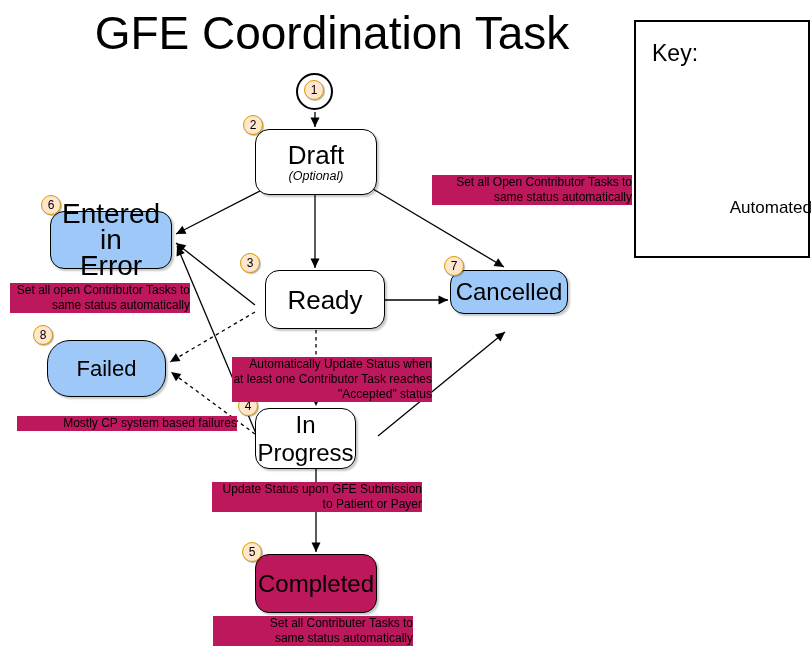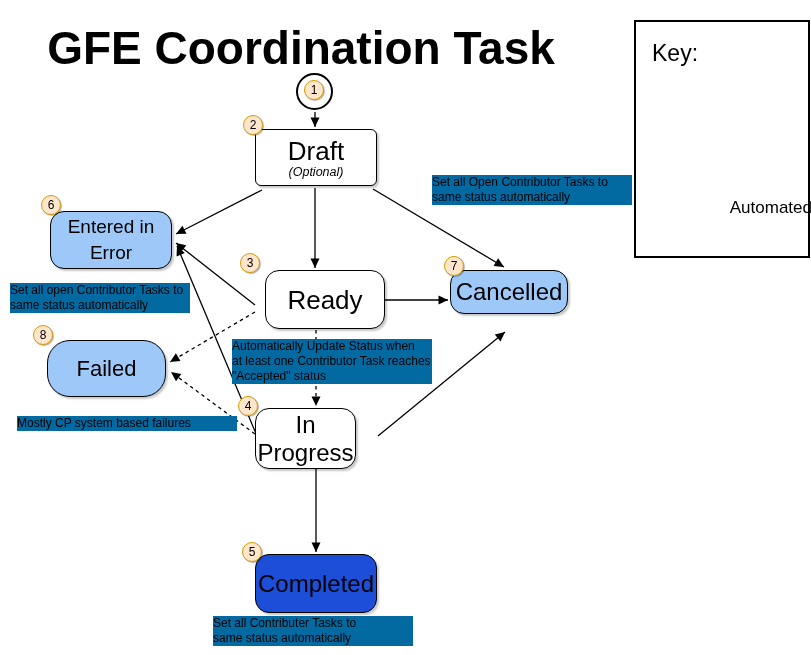--- a/index.html
+++ b/index.html
@@ -1,44 +1,44 @@
 <!DOCTYPE html>
 <html><head>
 <meta charset="utf-8">
 <style>
   html,body{margin:0;padding:0;background:#ffffff;}
   body{font-family:"Liberation Sans","DejaVu Sans",sans-serif;color:#000;}
   .canvas{position:relative;width:811px;height:655px;background:#fff;overflow:hidden;}
 
-  .page-title{position:absolute;left:0;top:23px;width:602px;margin:0;
-    font-size:46px;line-height:50px;font-weight:700;text-align:center;letter-spacing:0;}
+  .page-title{position:absolute;left:0;top:8px;width:602px;margin:0;
+    font-size:46px;line-height:50px;font-weight:400;text-align:center;letter-spacing:0;padding-left:31px;}
 
   svg.wires{position:absolute;left:0;top:0;width:811px;height:655px;pointer-events:none;}
 
   .state{position:absolute;box-sizing:border-box;border:1.5px solid #000;border-radius:14px;
     background:#fff;display:flex;flex-direction:column;align-items:center;justify-content:center;
     text-align:center;box-shadow:2px 2px 2px rgba(0,0,0,0.22);}
   .state .label{white-space:pre-line;}
   .state .sublabel{font-style:italic;font-size:12.5px;line-height:14px;}
 
   .lbl-26{font-size:26px;line-height:28px;}
   .lbl-24{font-size:24px;line-height:28px;}
   .lbl-22{font-size:22px;line-height:26px;}
-  .lbl-21{font-size:19px;line-height:26px;}
+  .lbl-21{font-size:28px;line-height:26px;}
   .lbl-20{font-size:20px;line-height:24px;}
 
   .start-circle{position:absolute;left:296px;top:73px;width:33px;height:33px;
     border:2.5px solid #000;border-radius:50%;background:#fff;}
 
   .badge{position:absolute;width:18px;height:18px;border:1.5px solid #d79b00;border-radius:50%;
     background:#ffe6cc;font-size:12px;line-height:18px;text-align:center;
     box-shadow:1px 1px 1px rgba(0,0,0,0.3);}
 
-  .annotation{position:absolute;font-size:12px;line-height:15px;text-align:left;
-    white-space:pre-line;background:#0369a1;}
+  .annotation{position:absolute;font-size:12px;line-height:15px;text-align:right;
+    white-space:pre-line;background:#be185d;}
 
   .keybox{position:absolute;left:634px;top:20px;width:176px;height:238px;
     box-sizing:border-box;border:2px solid #000;background:#fff;padding-left:40px;}
   .key-heading{position:absolute;left:16px;top:18px;font-size:23px;line-height:26px;}
   .key-closed{position:absolute;left:31px;top:75px;width:122px;height:58px;}
   .key-automated{position:absolute;left:0;top:176px;width:176px;text-align:right;
     font-size:17px;line-height:20px;}
 </style>
 </head>
 <body>
@@ -63,35 +63,35 @@
     <path class="edge" d="M378 436 L505 332" stroke="#000000" stroke-width="1.3" fill="none" marker-end="url(#arrow)"></path>
     <path class="edge" d="M316 469 L316 552" stroke="#000000" stroke-width="1.3" fill="none" marker-end="url(#arrow)"></path>
     <path class="edge" d="M316 330 L316 406" stroke="#000000" stroke-width="1.3" fill="none" stroke-dasharray="3.5 3.5" marker-end="url(#arrow)"></path>
     <path class="edge" d="M255 312 L170 362" stroke="#000000" stroke-width="1.3" fill="none" stroke-dasharray="3.5 3.5" marker-end="url(#arrow)"></path>
     <path class="edge" d="M255 434 L171 372" stroke="#000000" stroke-width="1.3" fill="none" stroke-dasharray="3.5 3.5" marker-end="url(#arrow)"></path>
     <path class="edge" d="M676 187 L749 187" stroke="#000000" stroke-width="1.3" fill="none" stroke-dasharray="3 3" marker-end="url(#arrow)"></path>
   </svg>
 
   <div class="start-circle"></div>
 
-  <div class="state" style="left:255px;top:129px;width:122px;height:57px;border-radius:6px;">
+  <div class="state" style="left:255px;top:129px;width:122px;height:66px;">
     <div class="label lbl-26">Draft</div>
     <div class="sublabel">(Optional)</div>
   </div>
 
   <div class="state" style="left:265px;top:270px;width:120px;height:59px;">
     <div class="label lbl-26">Ready</div>
   </div>
 
   <div class="state" style="left:255px;top:408px;width:101px;height:61px;">
     <div class="label lbl-24">In
 Progress</div>
   </div>
 
-  <div class="state closed" style="left: 255px; top: 554px; width: 122px; height: 59px; background: #1d4ed8;">
+  <div class="state closed" style="left: 255px; top: 554px; width: 122px; height: 59px; background: #be185d;">
     <div class="label lbl-24">Completed</div>
   </div>
 
   <div class="state closed" style="left: 50px; top: 211px; width: 122px; height: 58px; background: rgb(157, 200, 247);">
     <div class="label lbl-21">Entered in
 Error</div>
   </div>
 
   <div class="state closed" style="left: 47px; top: 340px; width: 119px; height: 57px; background: rgb(157, 200, 247); border-radius: 23px;">
     <div class="label lbl-22">Failed</div>
@@ -108,23 +108,25 @@
   <div class="badge" style="left: 242px; top: 542px; background: rgb(255, 230, 204); border-color: rgb(215, 155, 0);">5</div>
   <div class="badge" style="left: 41px; top: 195px; background: rgb(255, 230, 204); border-color: rgb(215, 155, 0);">6</div>
   <div class="badge" style="left: 444px; top: 256px; background: rgb(255, 230, 204); border-color: rgb(215, 155, 0);">7</div>
   <div class="badge" style="left: 33px; top: 325px; background: rgb(255, 230, 204); border-color: rgb(215, 155, 0);">8</div>
 
   <div class="annotation" style="left:432px;top:175px;width:200px;">Set all Open Contributor Tasks to
 same status automatically</div>
   <div class="annotation" style="left:10px;top:283px;width:180px;">Set all open Contributor Tasks to
 same status automatically</div>
   <div class="annotation" style="left:17px;top:416px;width:220px;">Mostly CP system based failures</div>
-  <div class="annotation" style="left:232px;top:339px;width:200px;">Automatically Update Status when
+  <div class="annotation" style="left:232px;top:357px;width:200px;">Automatically Update Status when
 at least one Contributor Task reaches
 "Accepted" status</div>
+  <div class="annotation" style="left:212px;top:482px;width:210px;">Update Status upon GFE Submission
+to Patient or Payer</div>
   <div class="annotation" style="left:213px;top:616px;width:200px;">Set all Contributer Tasks to
 same status automatically</div>
 
   <div class="keybox">
     <div class="key-heading">Key:</div>
     <div class="key-automated">Automated</div>
   </div>
 
 </div>
 

